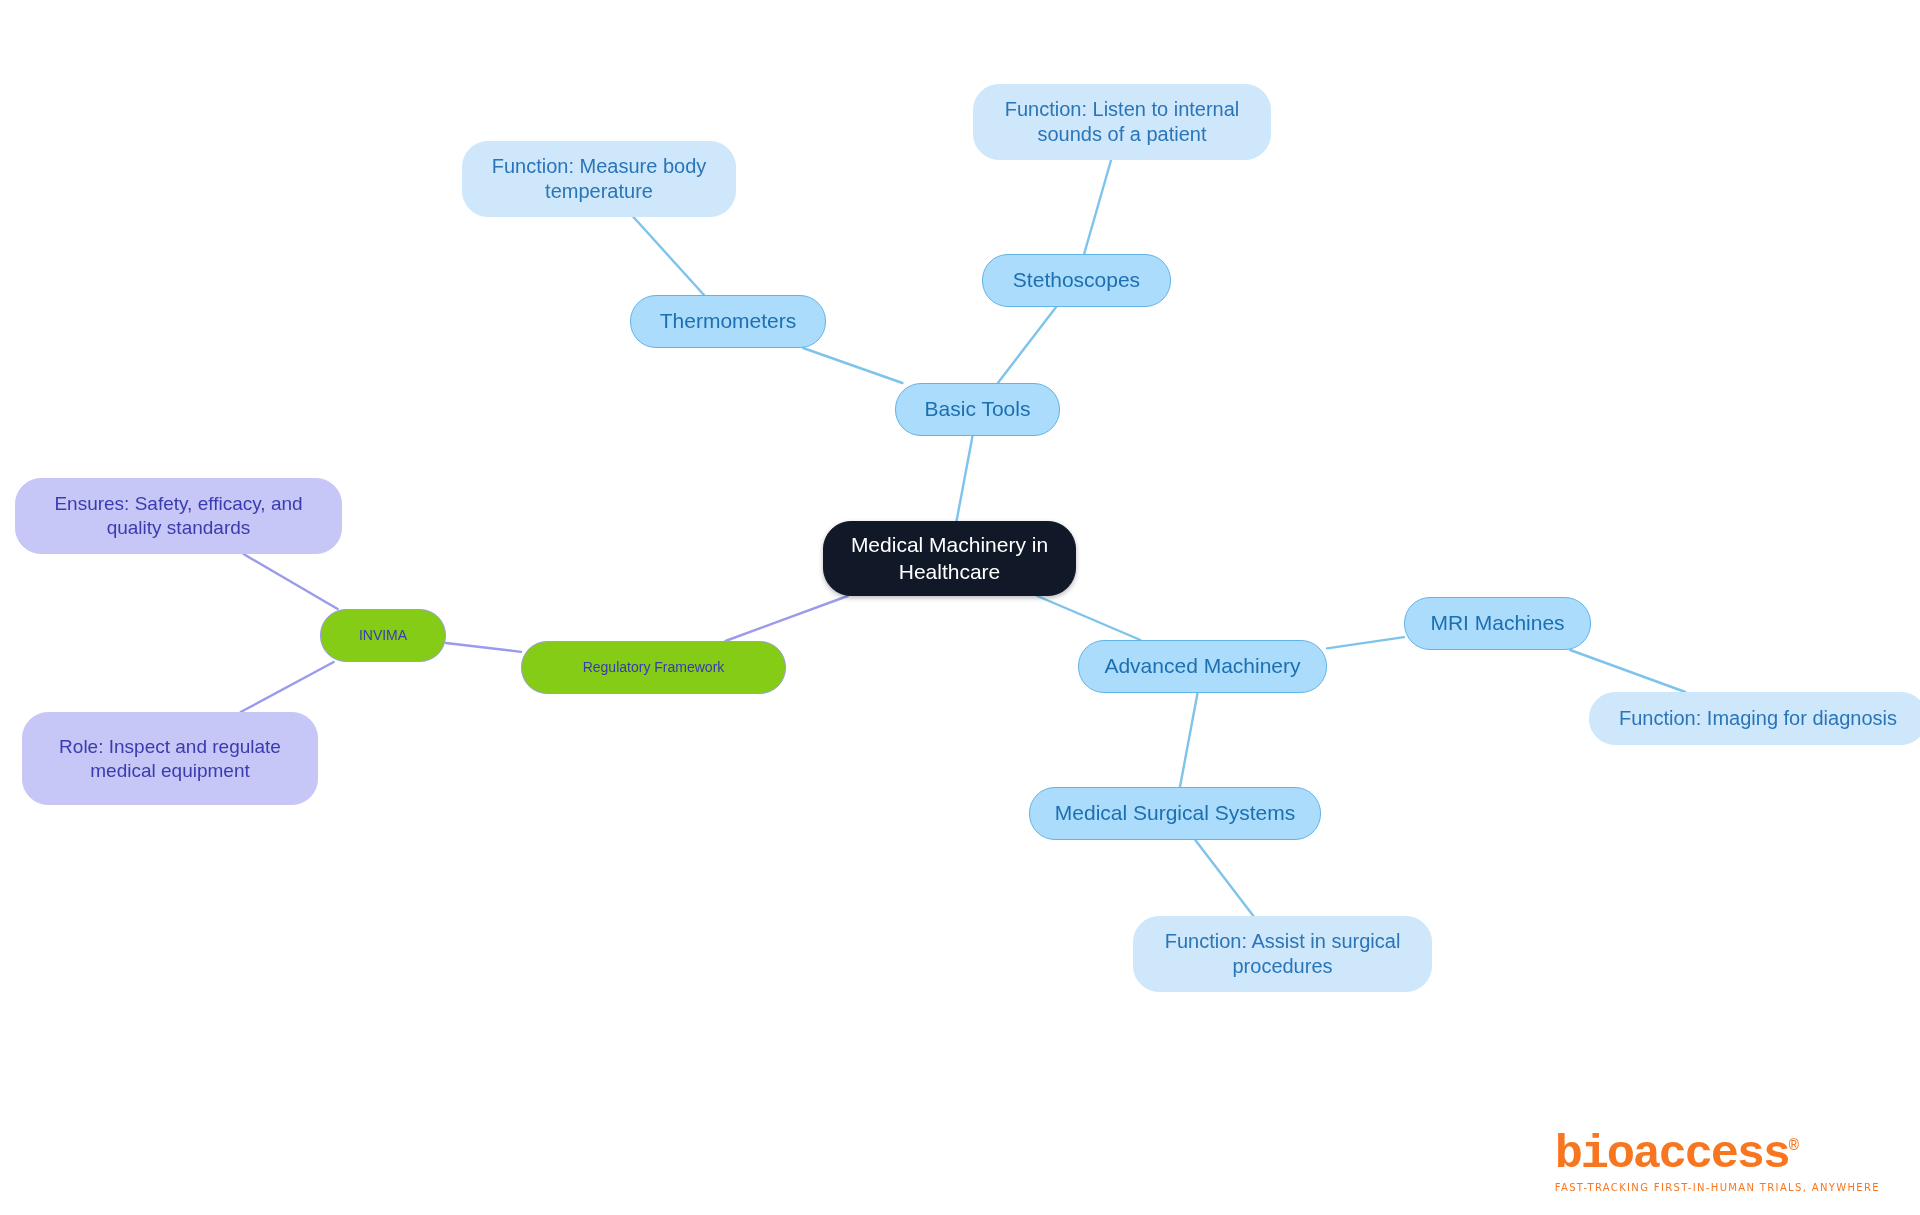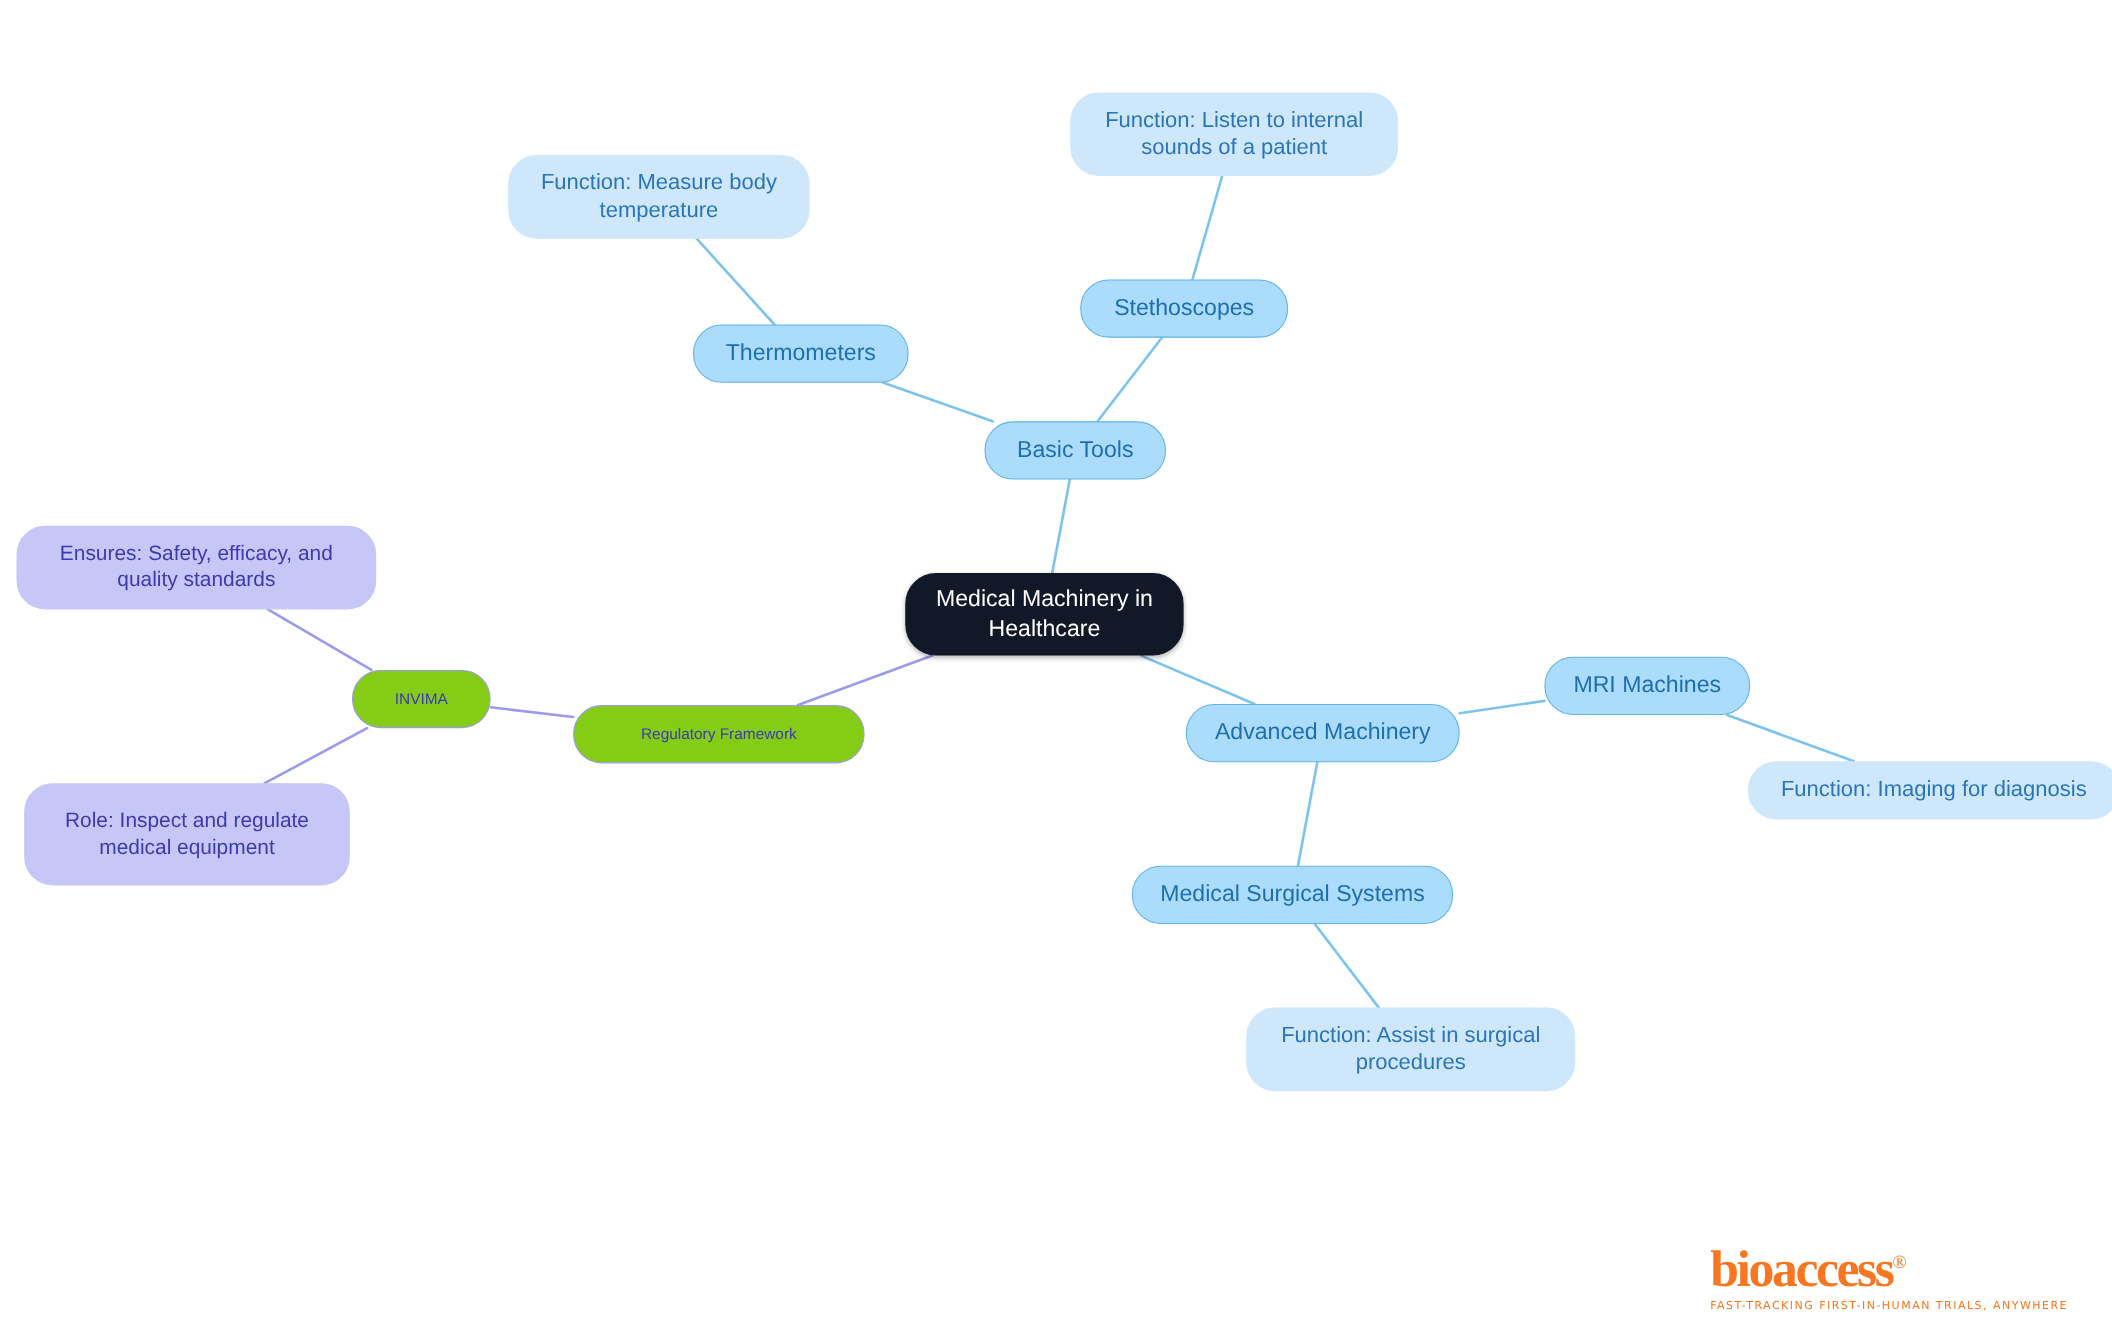--- a/index.html
+++ b/index.html
@@ -73,21 +73,21 @@
     font-size: 19px;
   }
   .logo {
     position: absolute;
     right: 40px;
     bottom: 22px;
     text-align: left;
     user-select: none;
   }
   .logo-word {
-    font-family: Liberation Serif, serif;
+    font-family: Liberation Mono, monospace;
     font-weight: bold;
     font-size: 47px;
     letter-spacing: -2.2px;
     color: #F8761F;
     line-height: 1;
     position: relative;
     display: inline-block;
   }
   .logo-reg {
     font-size: 17px;

